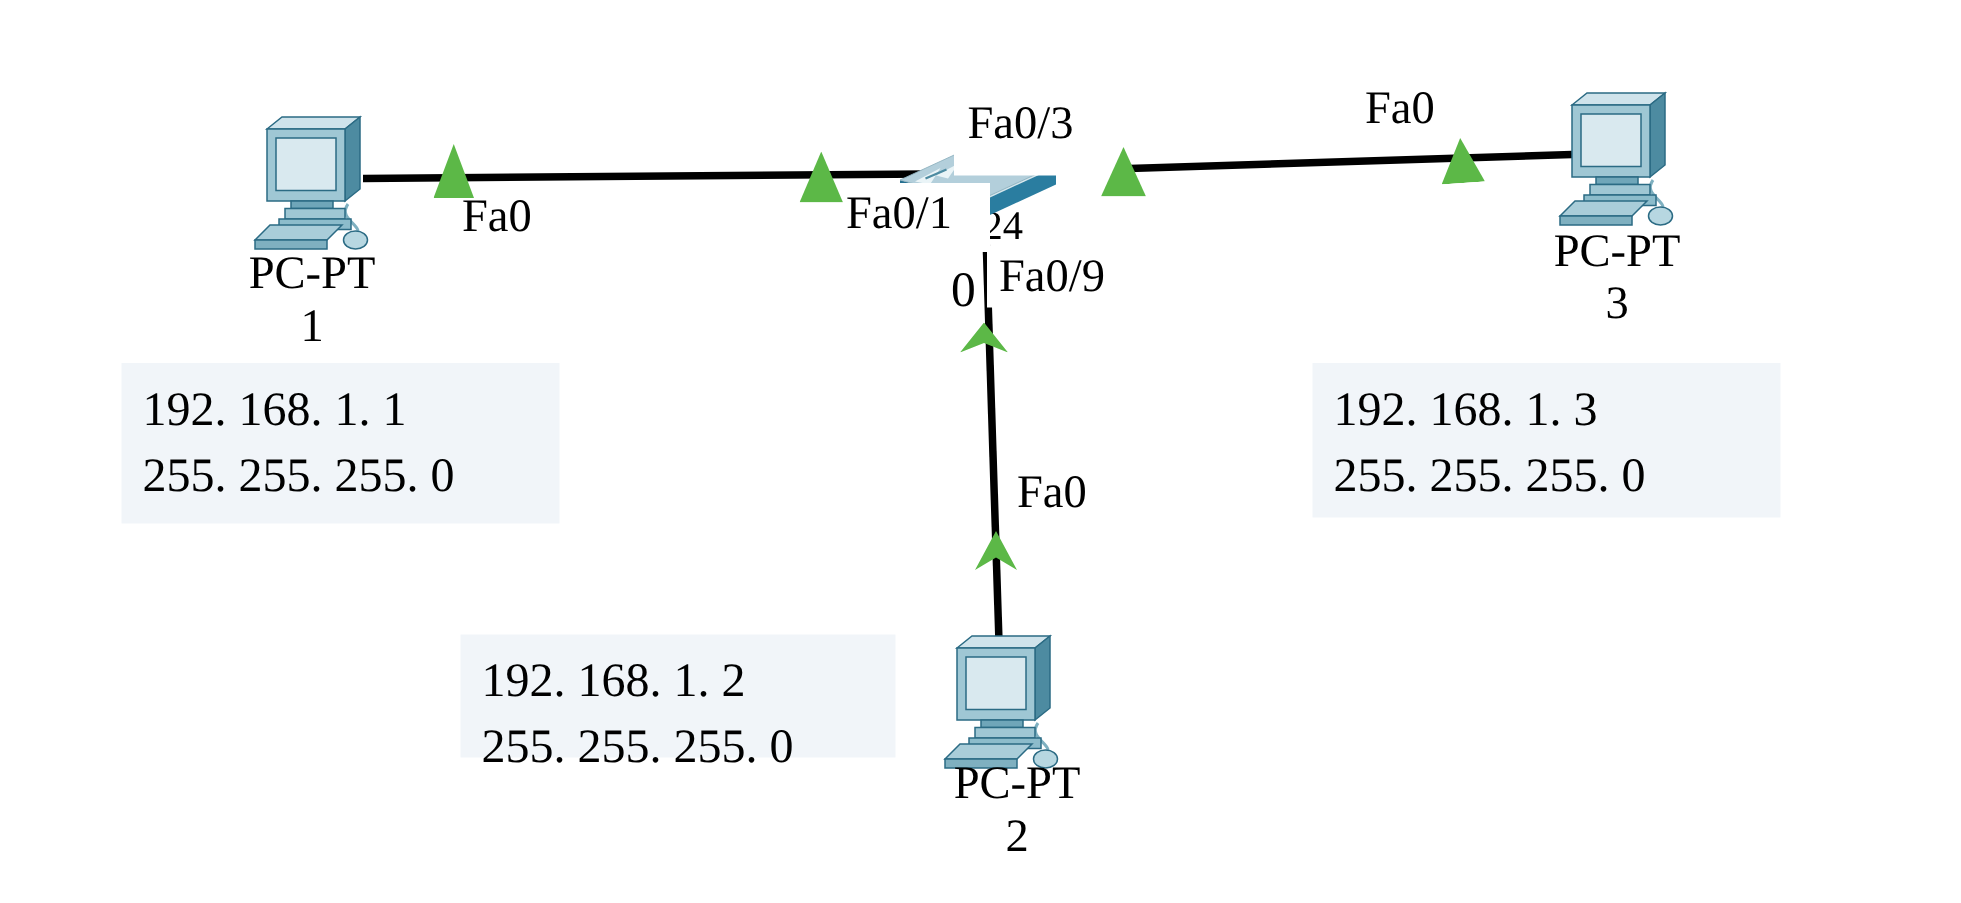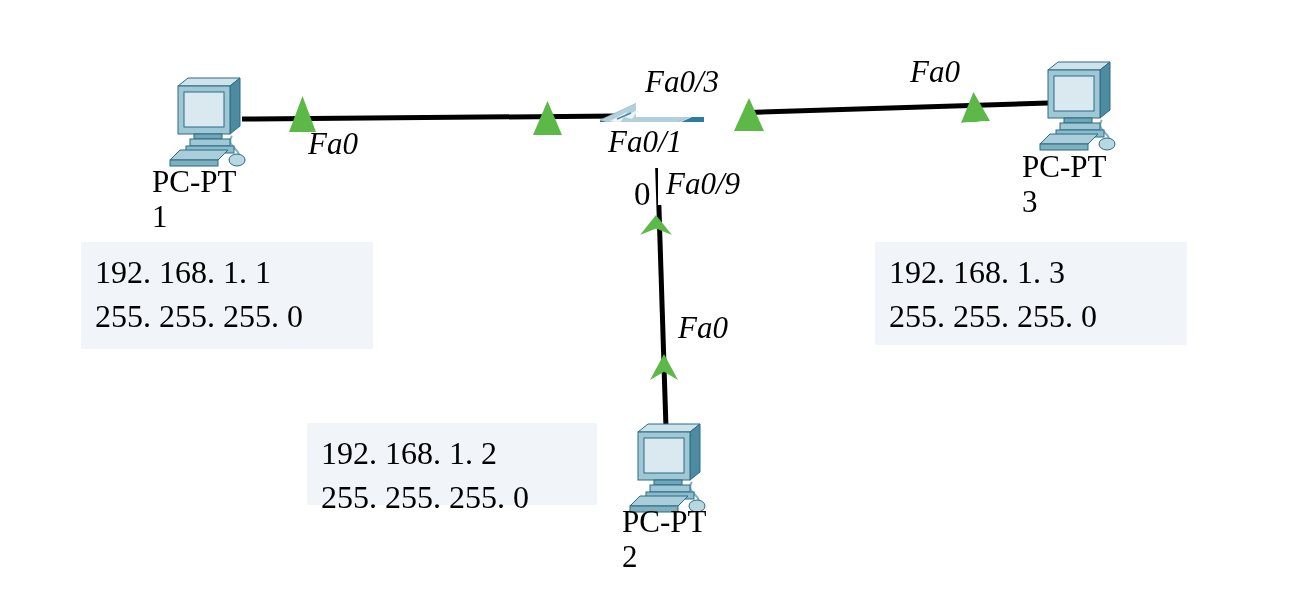--- a/index.html
+++ b/index.html
@@ -12,35 +12,34 @@
   #cables { position:absolute; left:0; top:0; z-index:1; }
   
   .dev-icon { position:absolute; z-index:3; }
   
   .sw-text { position:absolute; z-index:2; font-size:27px; line-height:1; }
   
   .port-label {
     position:absolute; z-index:5; background:#ffffff;
     font-size:31px; line-height:1.05; white-space:nowrap;
     box-sizing:border-box;
-    font-style:italic;
   }
   
   .tri { position:absolute; z-index:6; background:#5cb847;
          clip-path:polygon(50% 0, 100% 100%, 0 100%); }
   .tri.arrow { clip-path:polygon(50% 0, 100% 100%, 50% 68%, 0 100%); }
   
   .note {
     position:absolute; z-index:4; background:#f1f5f9;
     font-size:32px; line-height:44px; padding:8px 14px;
     box-sizing:border-box; white-space:nowrap;
   }
   
   .dev-name {
-    position:absolute; z-index:4; width:112px; 
+    position:absolute; z-index:4; width:112px; text-align:center;
     font-size:31px; line-height:35px; white-space:nowrap;
   }
 </style>
 </head>
 <body>
 
 <div id="topology-canvas">
 
   <svg id="cables" width="1307" height="602">
     <line x1="242" y1="119" x2="618" y2="116" stroke="#000000" stroke-width="5"></line>
@@ -105,21 +104,21 @@
       <rect x="28" y="58" width="28" height="5" fill="#6fa6b9" stroke="#2b6b84"></rect>
       <rect x="24" y="63" width="40" height="7" fill="#9fc7d4" stroke="#2b6b84"></rect>
       <rect x="20" y="70" width="48" height="7" fill="#8cbccb" stroke="#2b6b84"></rect>
       <polygon points="4,84 14,74 62,74 52,84" fill="#a9cdd9" stroke="#2b6b84"></polygon>
       <rect x="4" y="84" width="48" height="6" fill="#7fb0c0" stroke="#2b6b84"></rect>
       <ellipse cx="71" cy="84" rx="8" ry="6" fill="#b7d7e1" stroke="#2b6b84"></ellipse>
     </g>
   </svg>
 
   <div class="port-label" style="left:300px; top:126px; padding:2px 8px;">Fa0</div>
-  <div class="port-label" style="left:556px; top:122px; width:104px; height:46px; padding:4px 0 0 8px;margin-left:44px;">Fa0/1</div>
+  <div class="port-label" style="left:556px; top:122px; width:104px; height:46px; padding:4px 0 0 8px;">Fa0/1</div>
   <div class="port-label" style="left:636px; top:60px; width:118px; height:57px; padding:6px 0 0 9px;">Fa0/3</div>
   <div class="port-label" style="left:658px; top:164px; width:110px; height:41px; padding:4px 0 0 8px;">Fa0/9</div>
   <div class="port-label" style="left:902px; top:54px; padding:2px 8px;">Fa0</div>
   <div class="port-label" style="left:672px; top:310px; padding:2px 6px;">Fa0</div>
 
   <div class="tri" style="left:289px; top:96px;  width:27px; height:36px;"></div>
   <div class="tri" style="left:533px; top:101px; width:29px; height:34px;"></div>
   <div class="tri" style="left:734px; top:98px;  width:30px; height:33px;"></div>
   <div class="tri" style="left:960px; top:92px;  width:29px; height:30px; transform:rotate(-4deg);"></div>
   <div class="tri arrow" style="left:640px; top:215px; width:32px; height:20px;"></div>

